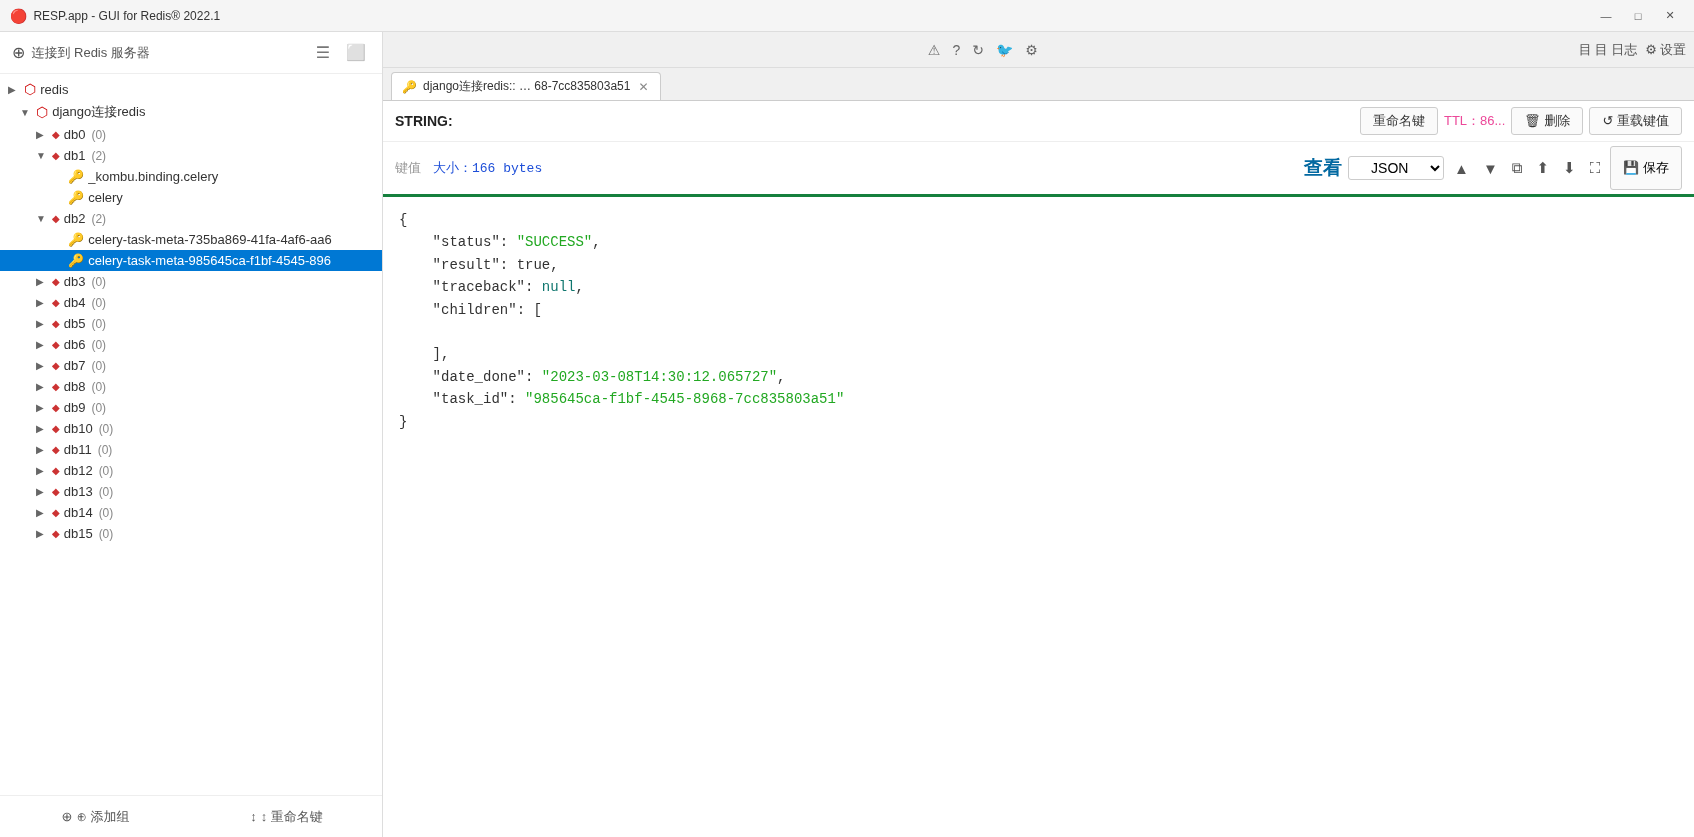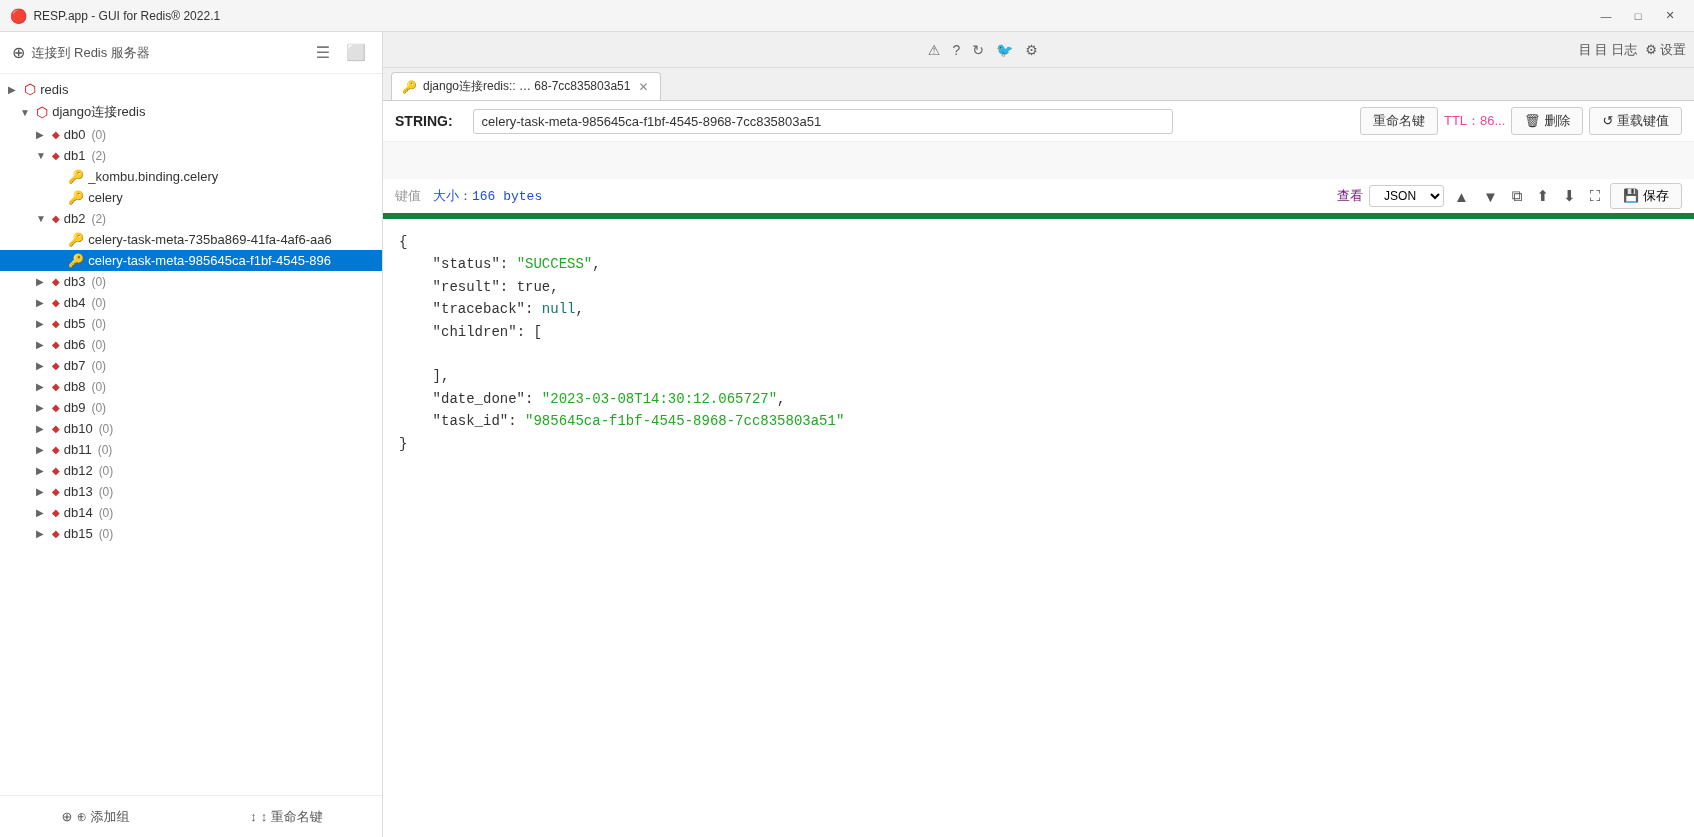--- a/index.html
+++ b/index.html
@@ -270,55 +270,55 @@
       font-size: 13px;
       color: #ec4899;
     }
 
     
     .value-toolbar {
       display: flex;
       align-items: center;
       padding: 4px 12px;
       background: #ffffff;
-      border-bottom: 6px solid #15803d;
+      border-bottom: 3px solid #15803d;
       gap: 8px;
-      margin-top: 37px;
     }
     .value-size-label {
       color: #999;
       font-size: 13px;
     }
     .view-toggle {
       margin-left: auto;
       display: flex;
       align-items: center;
       gap: 6px;
     }
     .view-label {
-      font-size: 13px;
-      color: #701a75;
+      font-size: 19px;
+      color: #0369a1;
+      font-weight: bold;
     }
     .view-select {
-      padding: 2px 10px;
+      padding: 2px 18px;
       border: 1px solid #ccc;
       border-radius: 3px;
-      font-size: 12px;
+      font-size: 14px;
       background: white;
     }
     .view-icon-btn {
       background: none;
       border: none;
       cursor: pointer;
       font-size: 15px;
       color: #555;
       padding: 2px 4px;
     }
     .save-btn {
-      padding: 3px 12px;
+      padding: 12px 12px;
       border: 1px solid #ccc;
       border-radius: 3px;
       background: #fafafa;
       cursor: pointer;
       font-size: 13px;
     }
 
     
     .json-content {
       flex: 1;
@@ -548,21 +548,20 @@
     <div style="display:flex; align-items:flex-end; padding: 4px 8px 0 8px; background:#f0f0f0; border-bottom: 1px solid #ccc;">
       <div class="tab">
         <span style="color:#e8a000;">🔑</span>
         <span>django连接redis:: … 68-7cc835803a51</span>
         <button class="tab-close">✕</button>
       </div>
     </div>
 
     <div class="top-toolbar">
       <span class="string-label">STRING:</span>
-      <input class="key-name-input" type="text" value="celery-task-meta-985645ca-f1bf-4545-8968-7cc835803a51" style="">
       <div class="toolbar-right">
         <button class="toolbar-action-btn">重命名键</button>
         <span class="ttl-label">TTL：86...</span>
         <button class="toolbar-action-btn">🗑 删除</button>
         <button class="toolbar-action-btn">↺ 重载键值</button>
       </div>
     </div>
 
     <div class="value-toolbar">
       <span class="value-size-label">键值</span>

